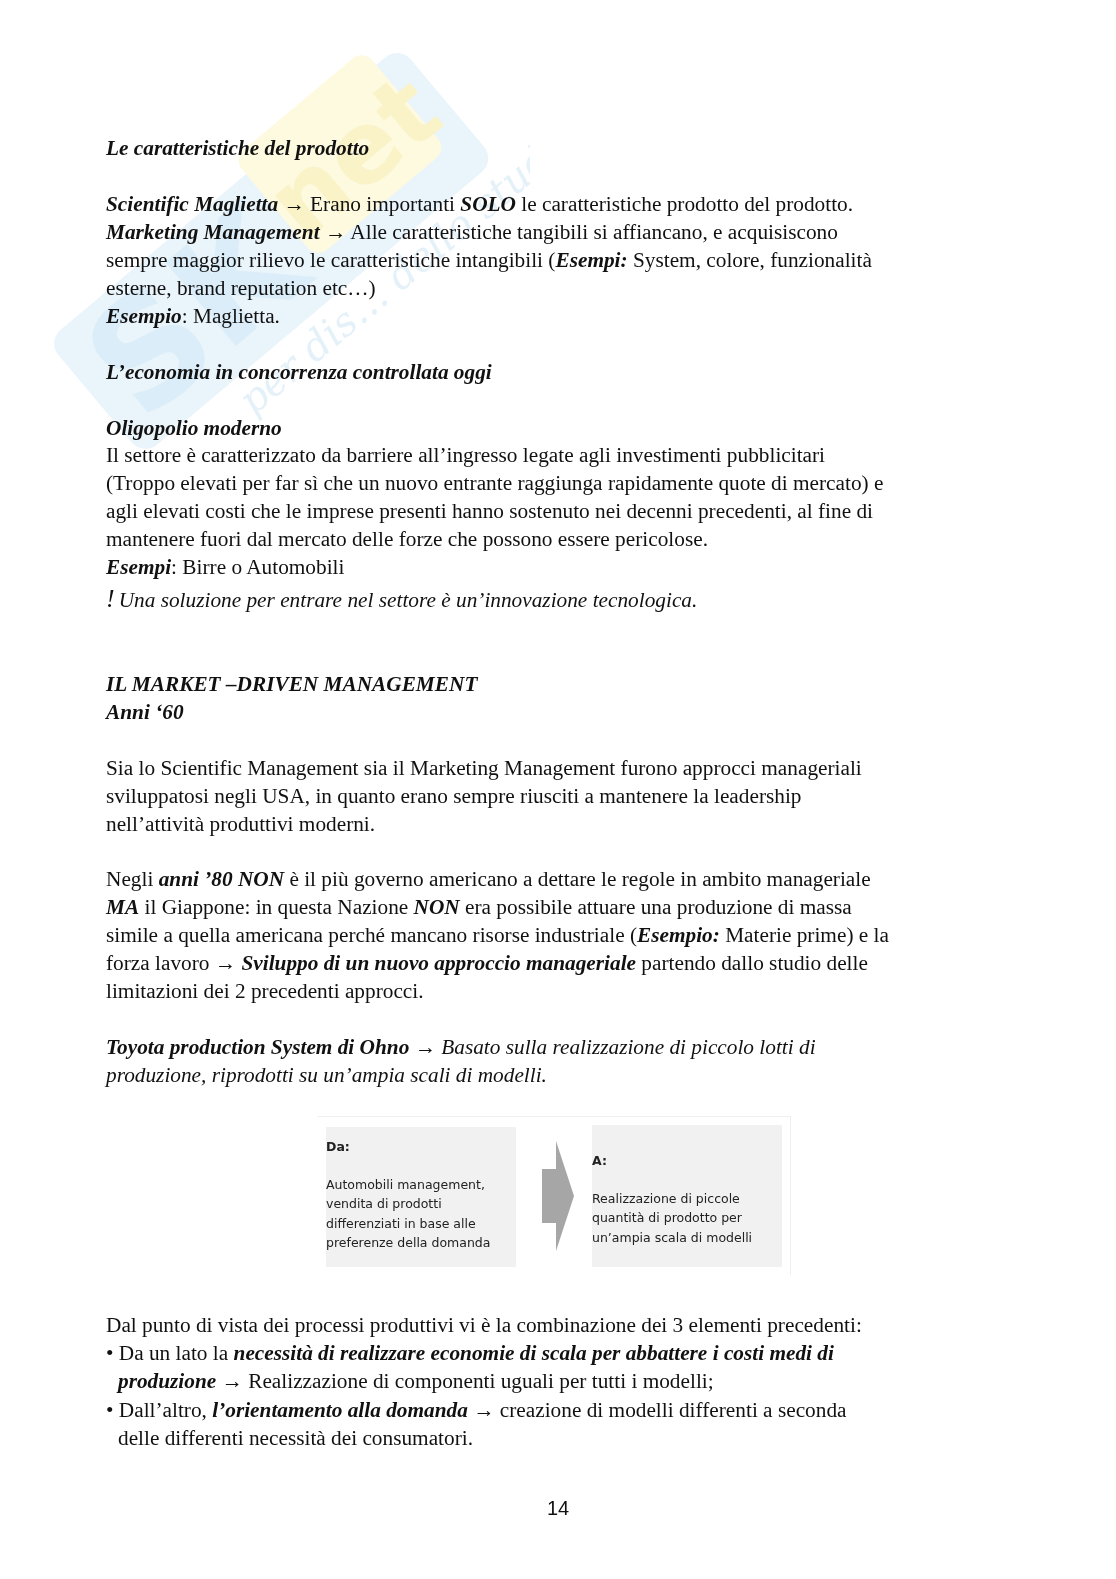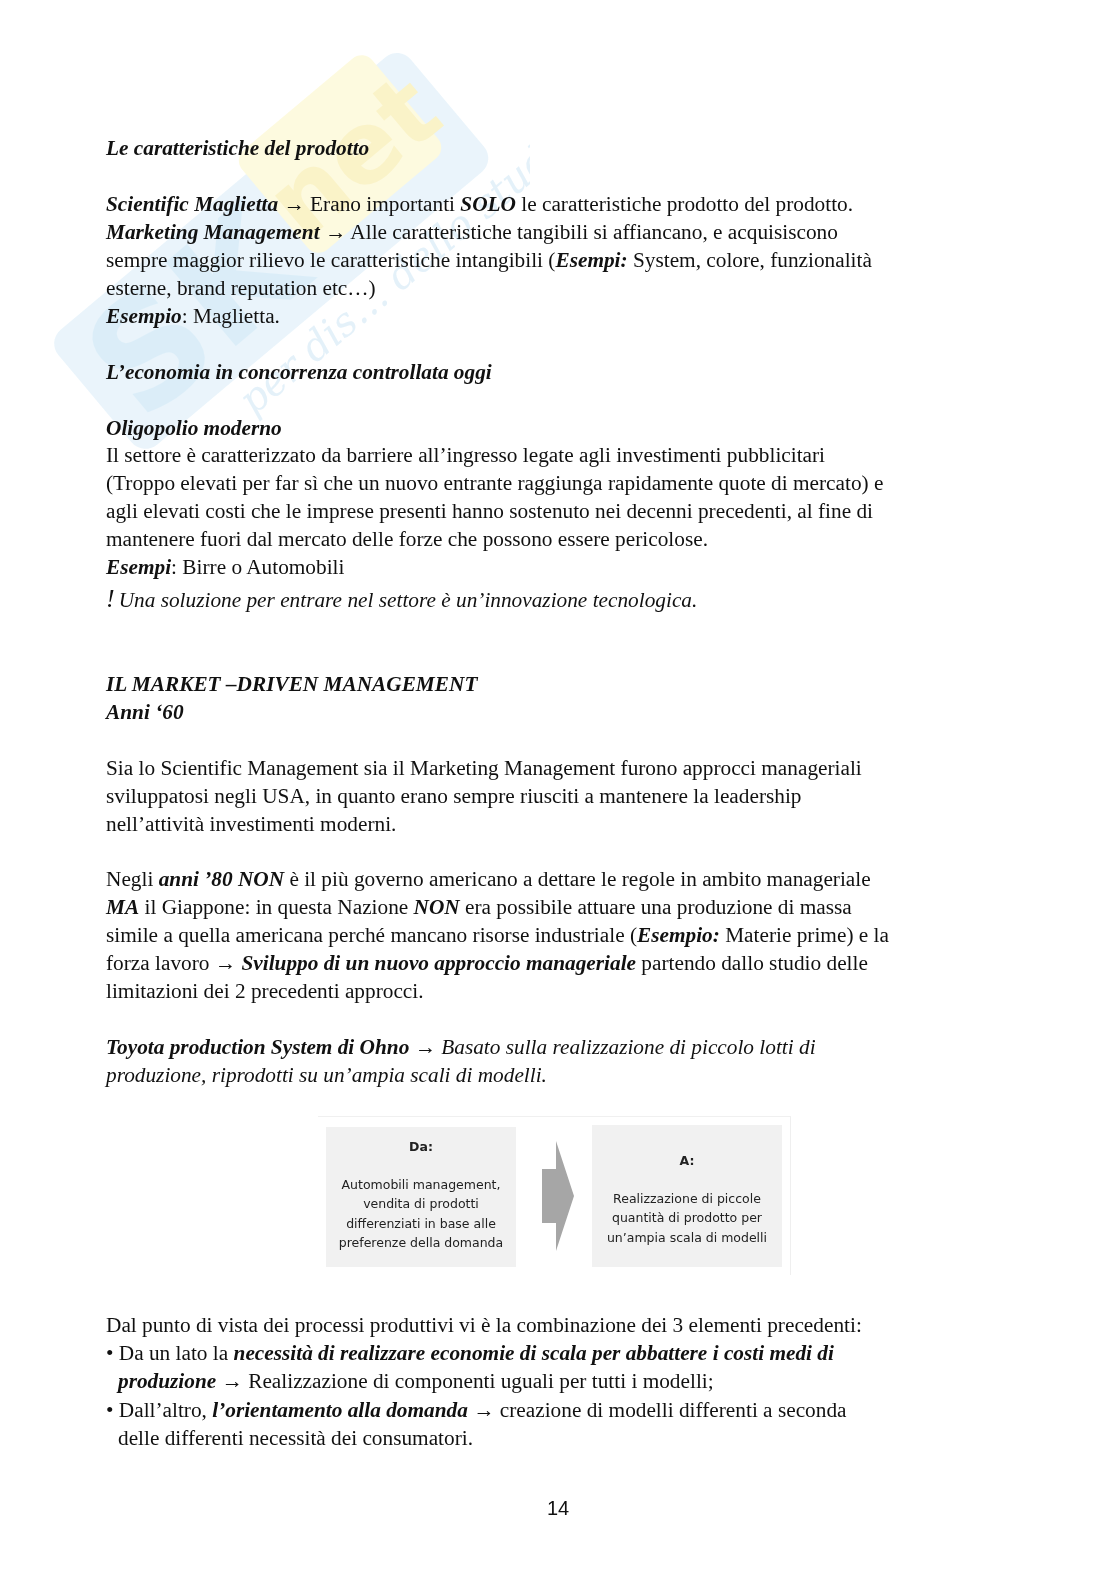--- a/index.html
+++ b/index.html
@@ -8,21 +8,21 @@
   .watermark { position: absolute; left: 10px; top: 30px; width: 520px; height: 470px;
                pointer-events: none; opacity: 0.55; }
   .page { position: absolute; left: 106px; top: 0; width: 900px; font-size: 21.3px; line-height: 28px; }
   .p { position: absolute; left: 0; white-space: nowrap; }
   .bi { font-weight: bold; font-style: italic; }
   .i { font-style: italic; }
   .excl { font-size: 26px; font-style: italic; margin-right: 4px; }
   .diagram { position: absolute; left: 318px; top: 1116px; width: 472px; height: 158px;
              background: #ffffff; border-top: 1px solid #f0f0f0; border-right: 1px solid #efefef; }
   .box { position: absolute; background: #f1f1f1; font-family: "DejaVu Sans", sans-serif;
-         font-size: 12.5px; line-height: 19.5px; color: #222; text-align: center; }
+         font-size: 12.5px; line-height: 19.5px; color: #222; text-align: left; }
   .box .head { font-weight: bold; display: block; }
   .box-da { left: 8px; top: 10px; width: 190px; height: 140px; }
   .box-a { left: 274px; top: 8px; width: 190px; height: 142px; }
   .arrow { position: absolute; left: 224px; top: 24px; width: 32px; height: 110px; }
   .page-num { position: absolute; left: 0; top: 1497px; width: 1116px; text-align: center;
               font-family: "Liberation Sans", sans-serif; font-size: 20px; color: #111; }
 </style>
 </head>
 <body>
 
@@ -66,21 +66,21 @@
     <span class="bi">Esempi</span><span>: Birre o Automobili</span>
   </div>
   <div class="p i" style="top:585px">
     <span class="excl">!</span><span>Una soluzione per entrare nel settore è un’innovazione tecnologica.</span>
   </div>
 
   <div class="p bi" style="top:670px">IL MARKET –DRIVEN MANAGEMENT</div>
   <div class="p bi" style="top:698px">Anni ‘60</div>
   <div class="p" style="top:754px">Sia lo Scientific Management sia il Marketing Management furono approcci manageriali</div>
   <div class="p" style="top:782px">sviluppatosi negli USA, in quanto erano sempre riusciti a mantenere la leadership</div>
-  <div class="p" style="top:810px">nell’attività investimenti moderni.</div>
+  <div class="p" style="top:810px">nell’attività produttivi moderni.</div>
 
   <div class="p" style="top:865px">
     <span>Negli </span><span class="bi">anni ’80 NON</span><span> è il più governo americano a dettare le regole in ambito manageriale</span>
   </div>
   <div class="p" style="top:893px">
     <span class="bi">MA</span><span> il Giappone: in questa Nazione </span><span class="bi">NON</span><span> era possibile attuare una produzione di massa</span>
   </div>
   <div class="p" style="top:921px">
     <span>simile a quella americana perché mancano risorse industriale (</span><span class="bi">Esempio:</span><span> Materie prime) e la</span>
   </div>

